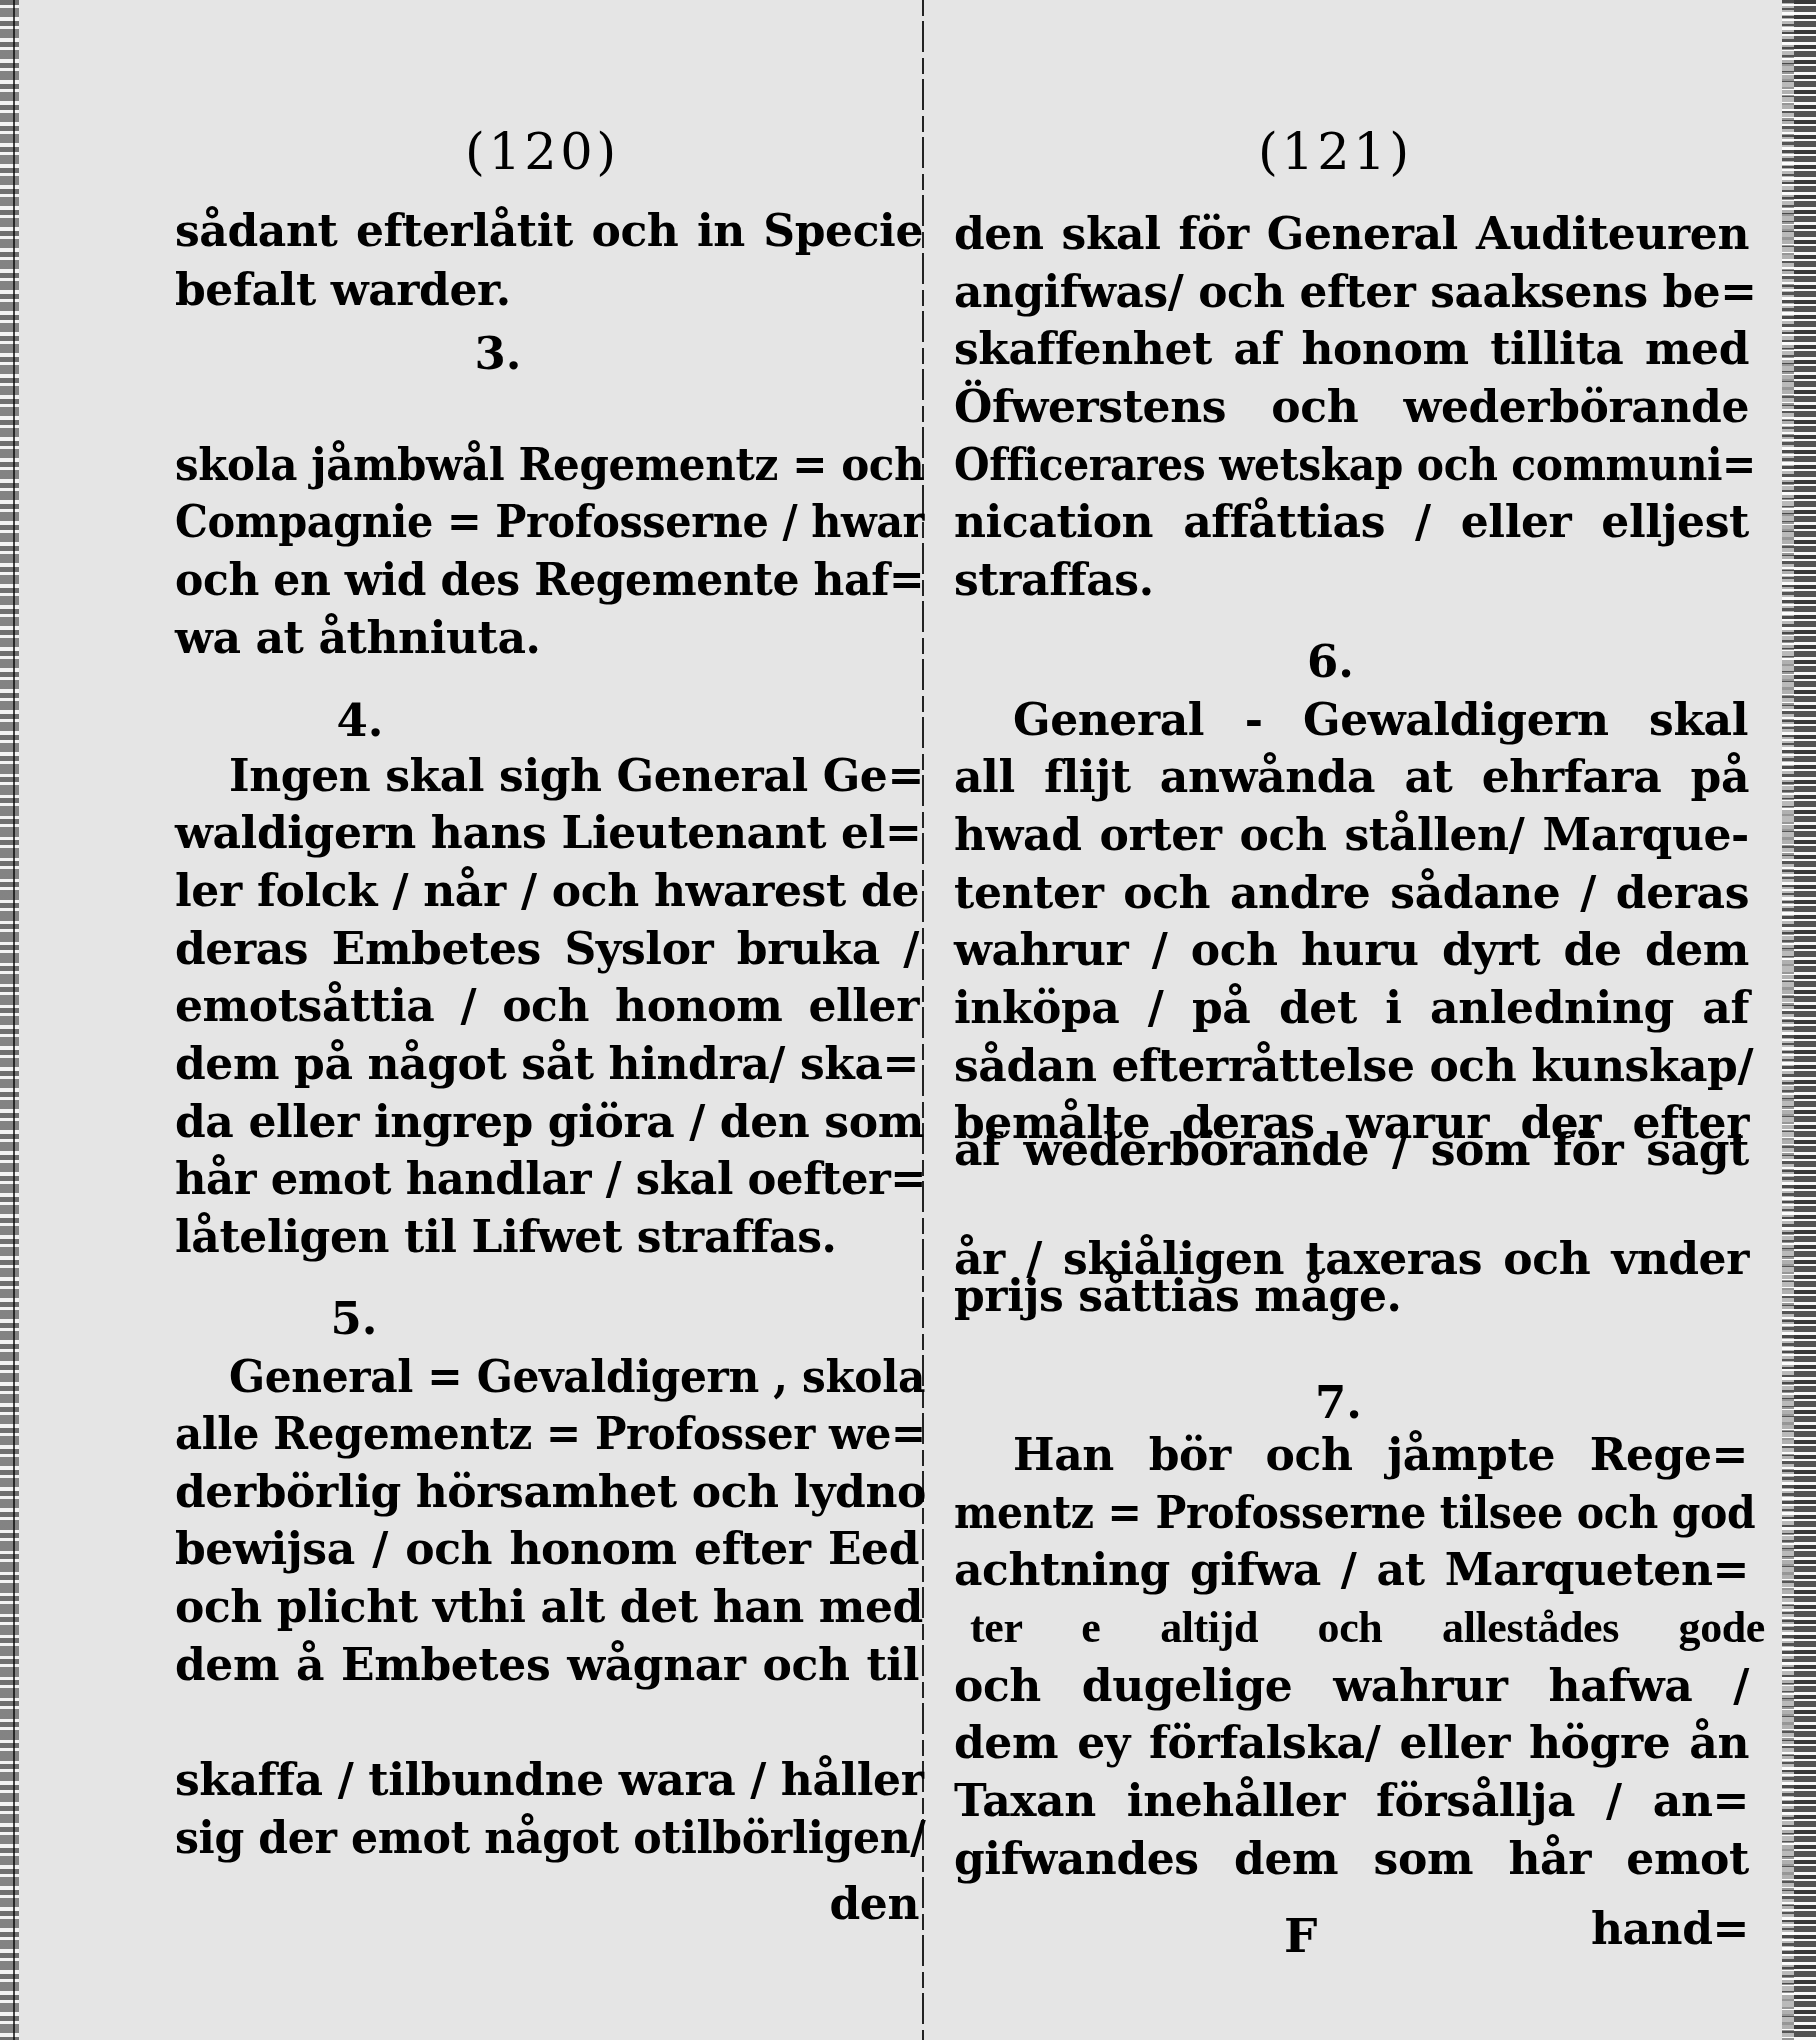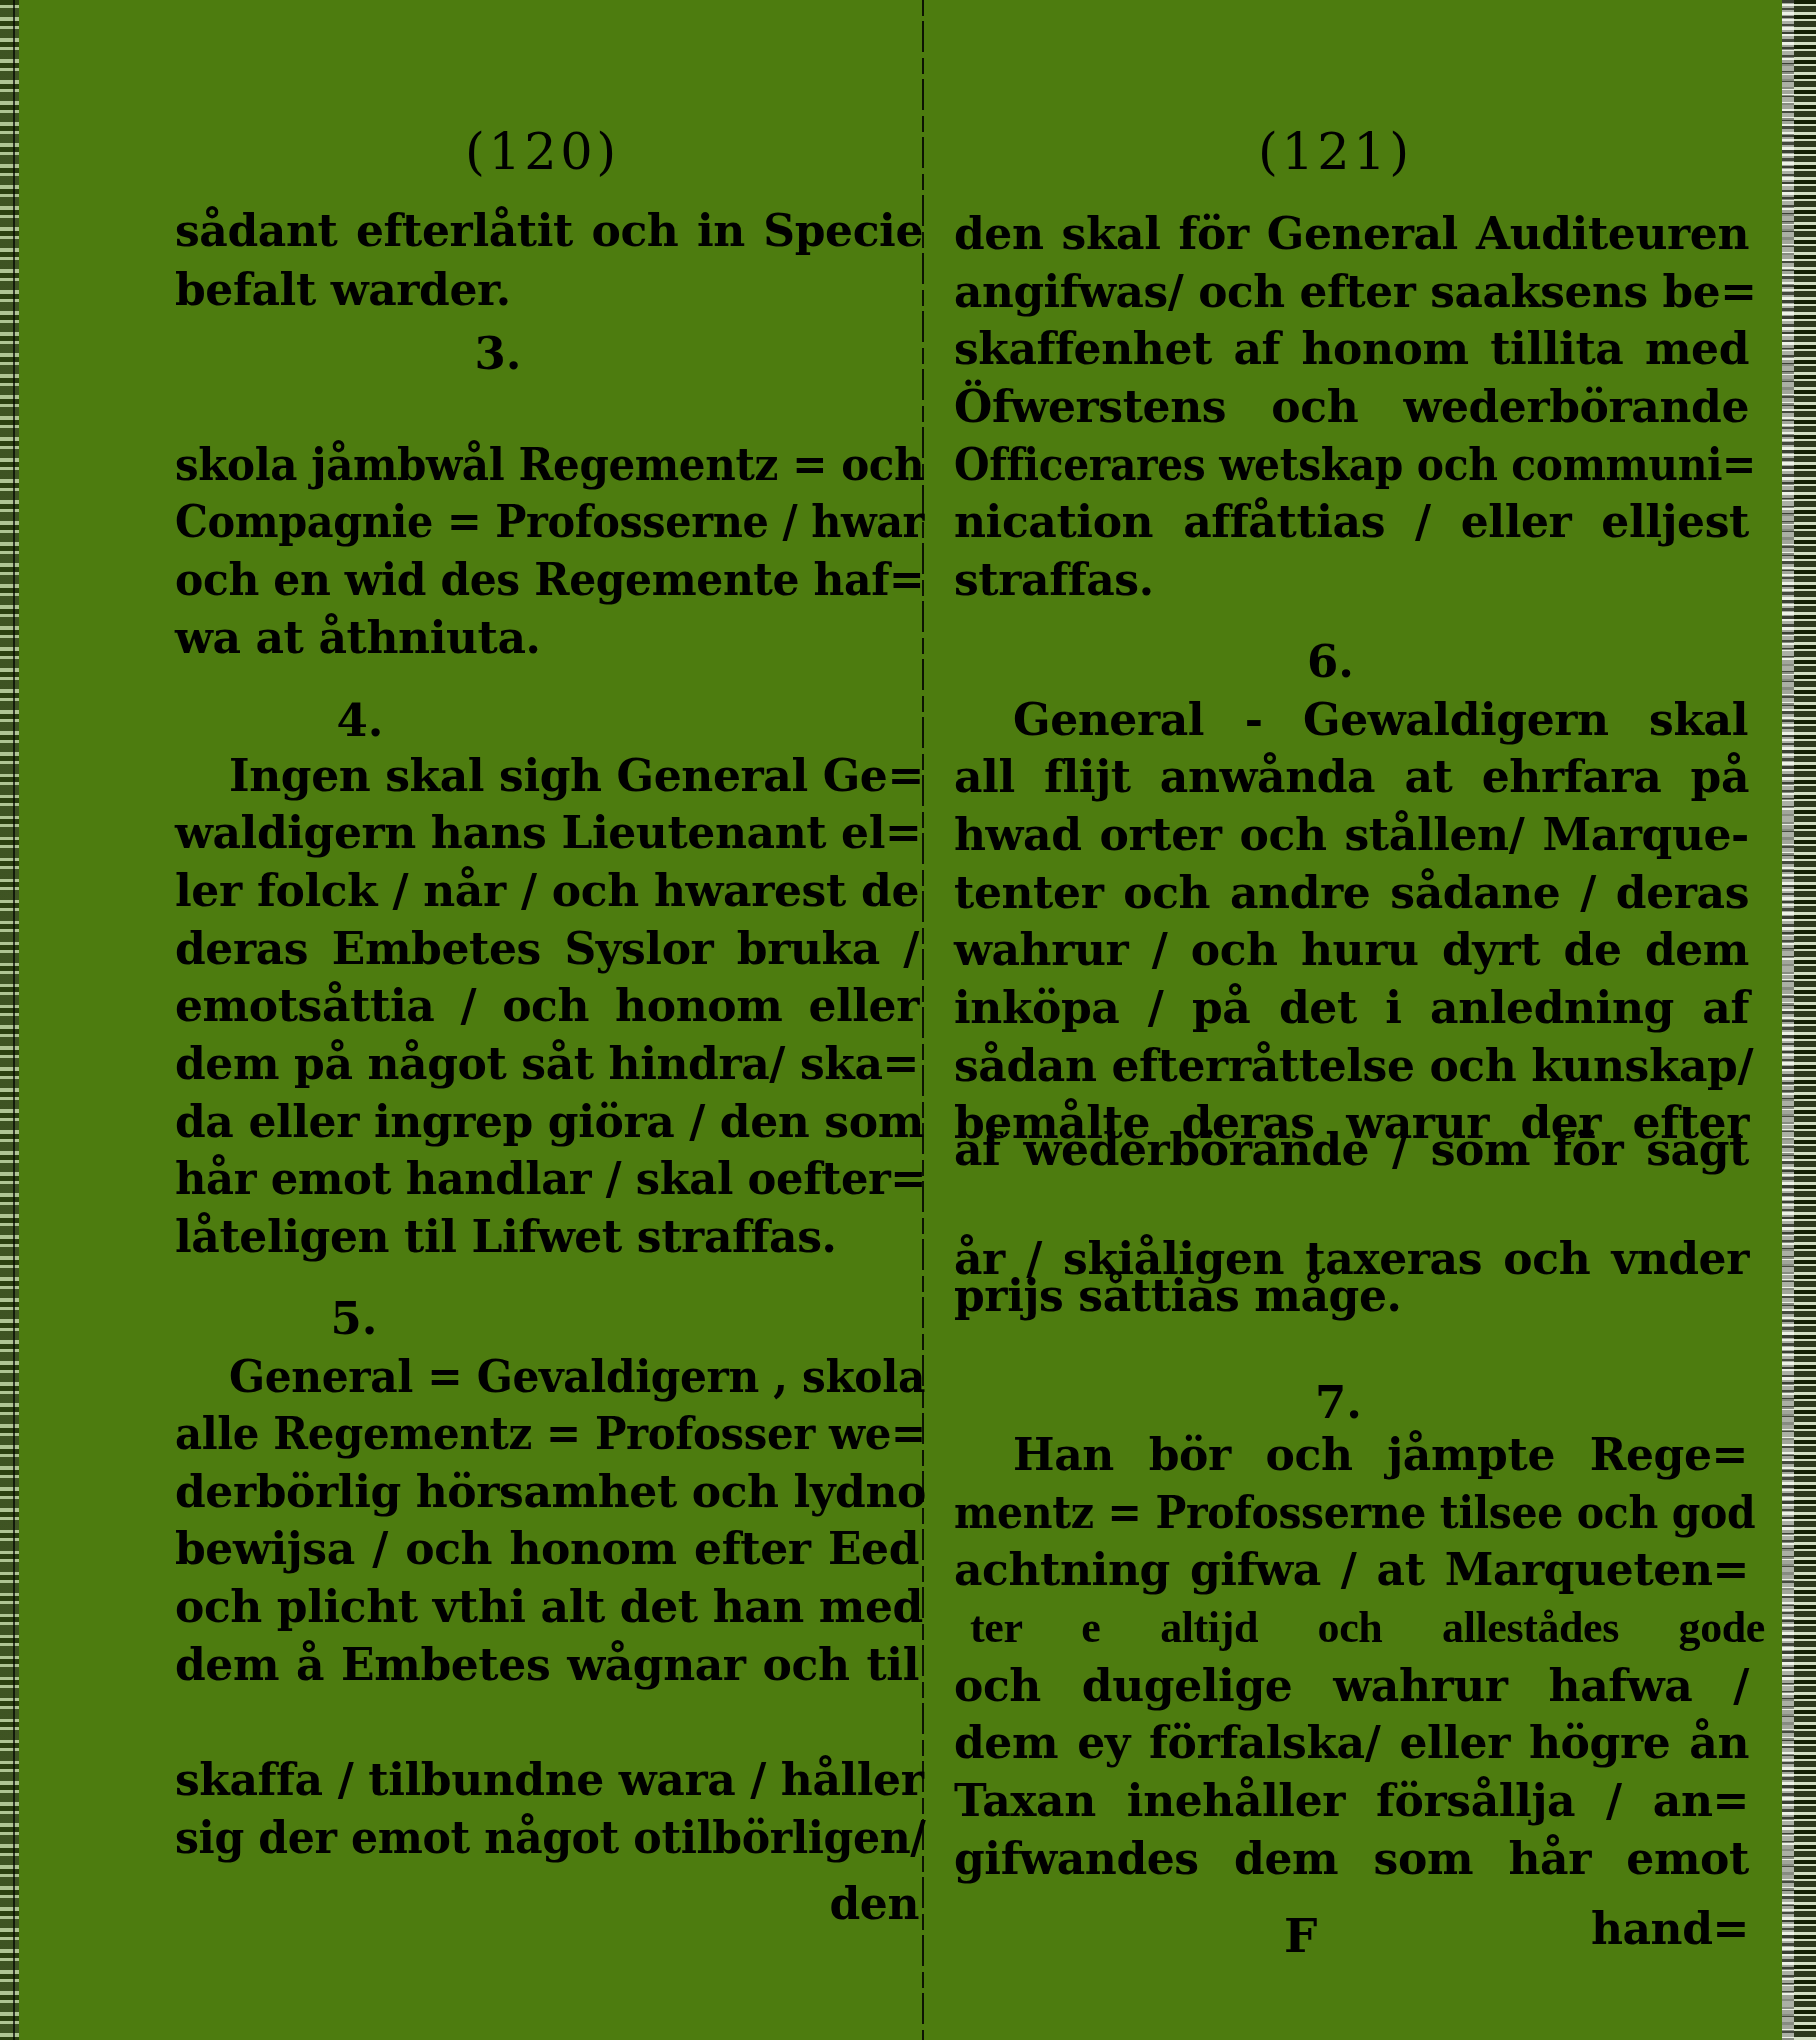--- a/index.html
+++ b/index.html
@@ -1,17 +1,17 @@
 <!DOCTYPE html>
 <html style="font-size:14px"><head>
 <meta charset="utf-8">
 <style>
   html, body { margin:0; padding:0; background:#ffffff; }
   body { width:1817px; height:2040px; position:relative; overflow:hidden; }
-  .spread { position:absolute; left:0; top:0; width:1817px; height:2040px; background:#4d7c0f; }
+  .spread { position:absolute; left:0; top:0; width:1817px; height:2040px; background:#e5e5e5; }
   .page { position:absolute; top:0; height:2040px; }
   .page-left { left:0; width:924px; }
   .page-right { left:924px; width:893px; }
   .folio { position:absolute; font-family:"DejaVu Serif", serif; font-size:51px; color:#000; letter-spacing:3.5px; white-space:nowrap; }
   .line {
     position:absolute; white-space:nowrap; color:#000;
     font-family:"DejaVu Serif", serif; font-weight:bold;
     font-size:44px; line-height:56px; height:56px;
     transform-origin:left center; letter-spacing:-0.4px;
   }

